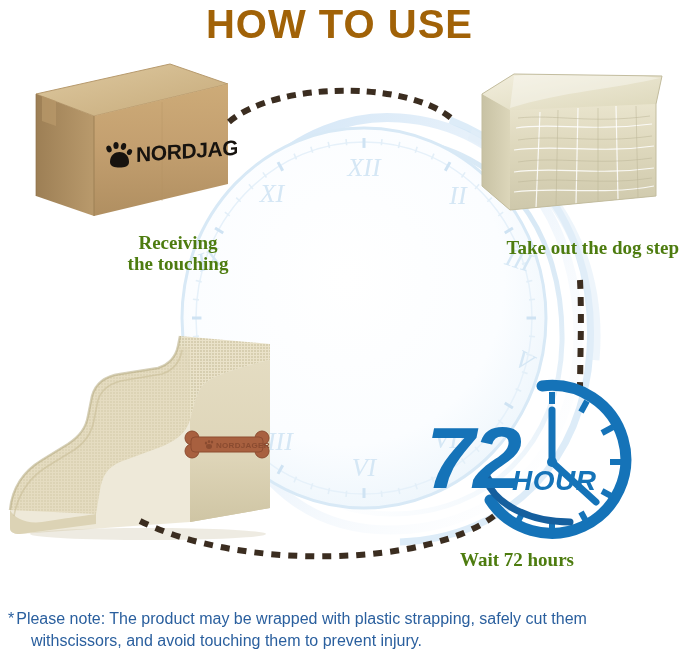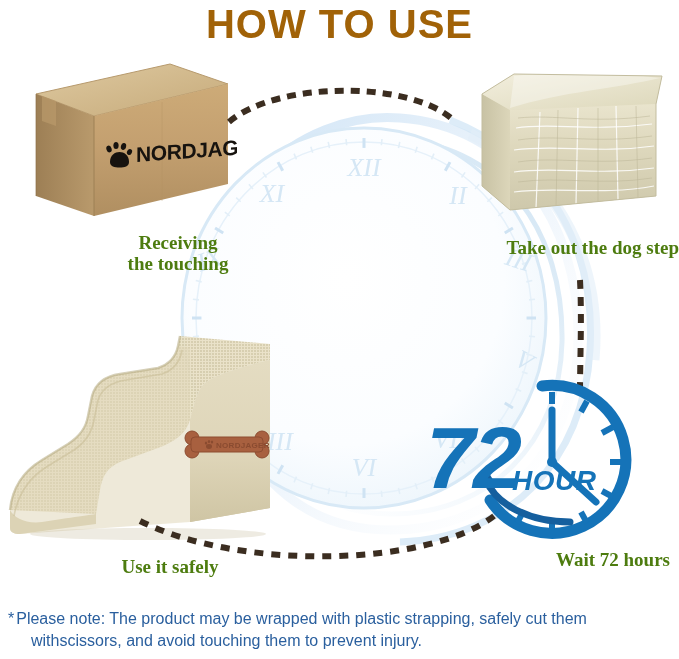--- a/index.html
+++ b/index.html
@@ -26,21 +26,21 @@
 
   
   .label{
     position:absolute;z-index:7;
     color:#4d7c0f;font-weight:bold;font-size:19px;line-height:1.12;
     font-family:Liberation Serif, serif;
   }
   .lbl-receiving{left:78px;top:232px;width:200px;text-align:center;}
   .lbl-takeout{left:445px;top:237px;width:234px;text-align:right;}
   .lbl-usesafely{left:70px;top:556px;width:200px;text-align:center;}
-  .lbl-wait{left:460px;top:549px;width:210px;text-align:right;}
+  .lbl-wait{left:460px;top:549px;width:210px;text-align:left;}
 
   
   .note{
     position:absolute;left:8px;top:608px;width:664px;z-index:7;
     color:#2a5f9e;font-size:16px;line-height:1.38;
     font-family:"Liberation Sans", sans-serif;
   }
   .note .star{margin-right:2px;}
 
   
@@ -363,23 +363,20 @@
 
   <div class="label lbl-receiving">
     <div>Receiving</div>
     <div>the touching</div>
   </div>
 
   <div class="label lbl-takeout">
     <div>Take out the dog step</div>
   </div>
 
-  <div class="label lbl-usesafely">
-    <div>Use it safely</div>
-  </div>
 
   <div class="label lbl-wait">
     <div>Wait 72 hours</div>
   </div>
 
   <div class="note">
     <span class="star">*</span><span>Please note: The product may be wrapped with plastic strapping, safely cut them</span><br>
     <span style="margin-left:23px;display:inline-block">withscissors, and avoid touching them to prevent injury.</span>
   </div>
 

